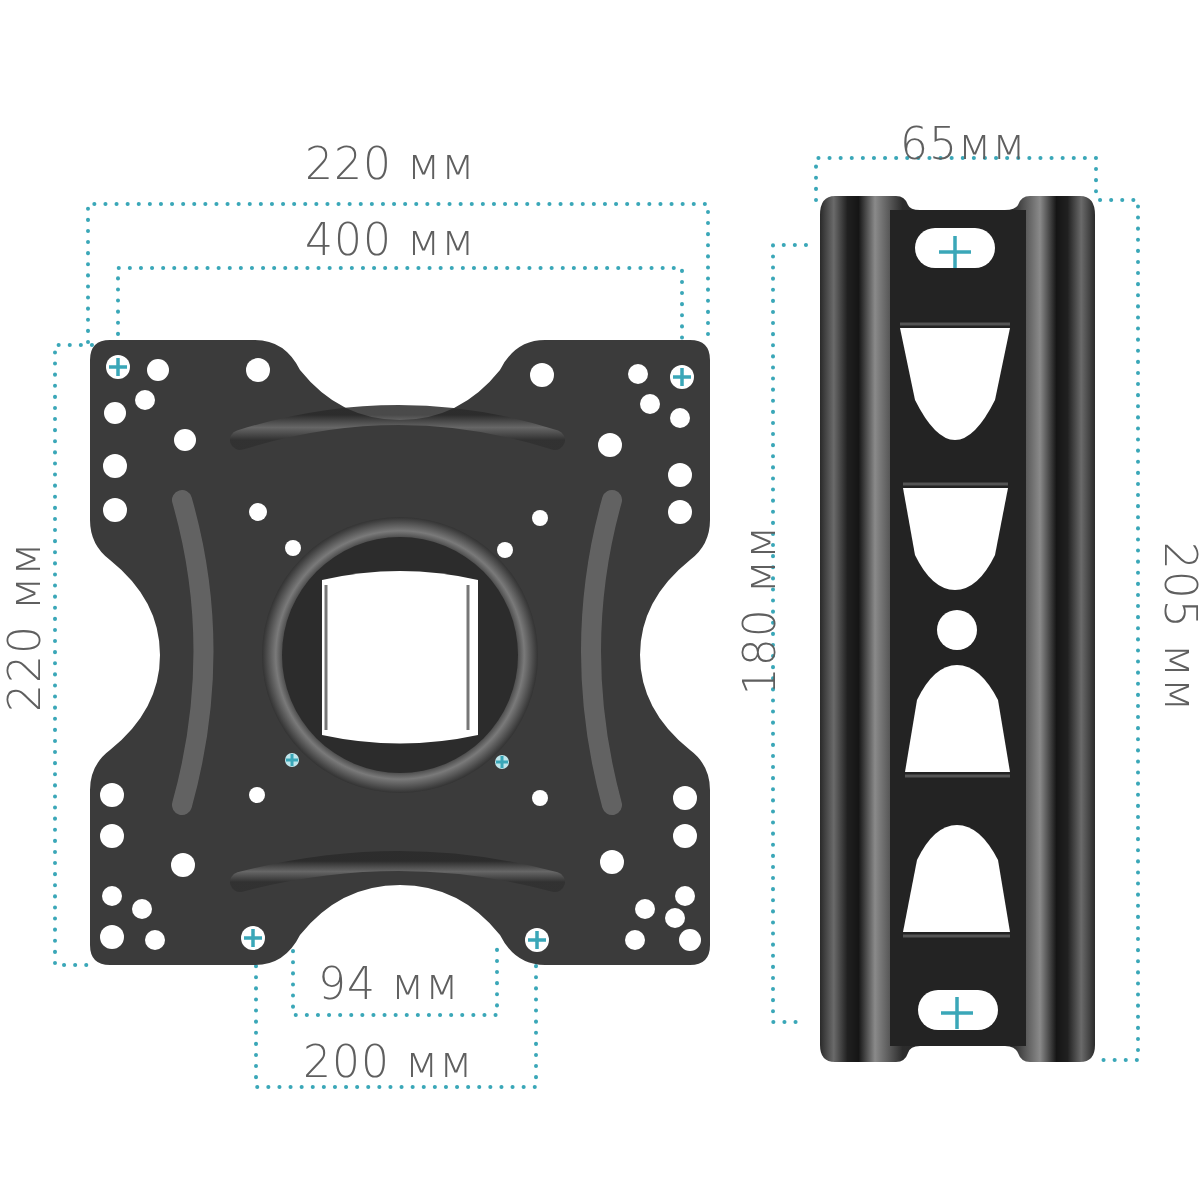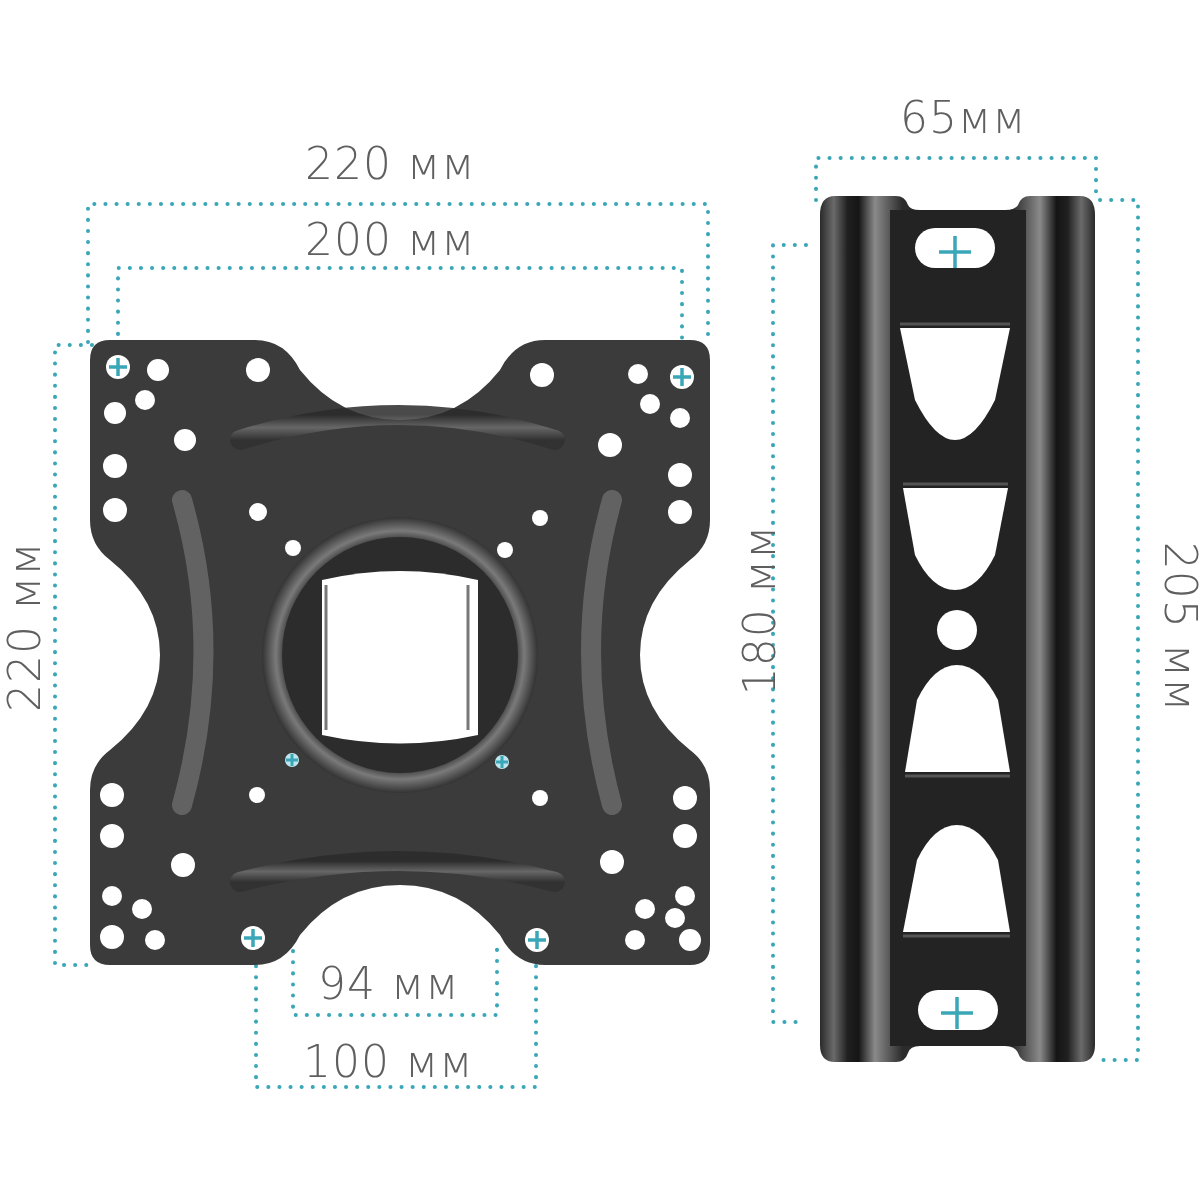--- a/index.html
+++ b/index.html
@@ -164,20 +164,20 @@
     <g stroke="#555" stroke-width="3">
       <line x1="900" y1="324" x2="1010" y2="324"></line>
       <line x1="903" y1="484" x2="1008" y2="484"></line>
       <line x1="905" y1="776" x2="1010" y2="776"></line>
       <line x1="903" y1="936" x2="1010" y2="936"></line>
     </g>
   </g>
 </svg>
 
 <div class="label" style="left:305px; top:142px;">220 мм</div>
-<div class="label" style="left:305px; top:218px;">200 мм</div>
+<div class="label" style="left:305px; top:218px;">400 мм</div>
 <div class="label v-left" style="left:-40px; top:625px; width:130px; text-align:center;">220 мм</div>
 <div class="label" style="left:318px; top:962px;">94 мм</div>
-<div class="label" style="left:303px; top:1040px;">100 мм</div>
+<div class="label" style="left:303px; top:1040px;">200 мм</div>
 
-<div class="label" style="left:900px; top:96px;">65мм</div>
+<div class="label" style="left:900px; top:122px;">65мм</div>
 <div class="label v-left" style="left:670px; top:588px; width:180px; text-align:center;">180 мм</div>
 <div class="label v-right" style="left:1090px; top:605px; width:180px; text-align:center;">205 мм</div>
 
 </body></html>

